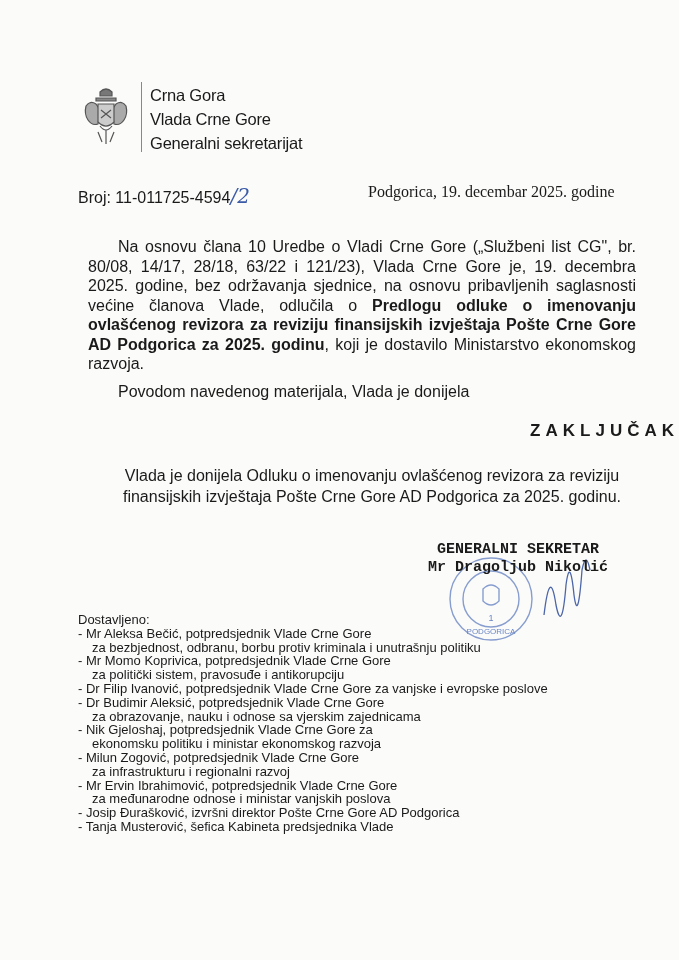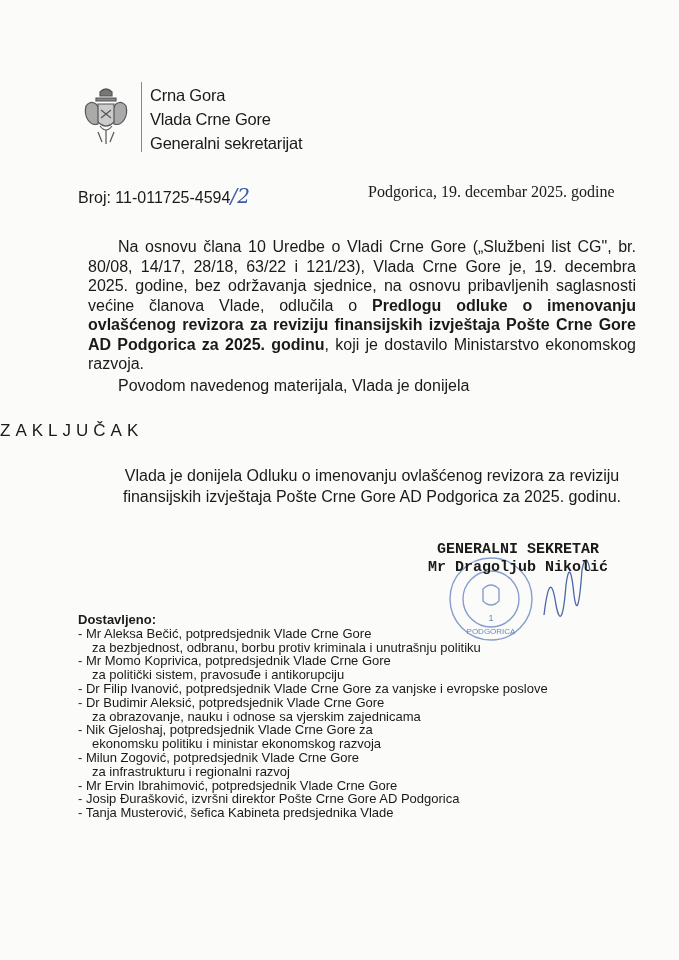--- a/index.html
+++ b/index.html
@@ -8,27 +8,27 @@
   .abs { position:absolute; }
   .crest { left:82px; top:86px; width:48px; height:62px; }
   .vline { left:141px; top:82px; width:1px; height:70px; background:#888; }
   .hdr { left:150px; font-size:16.5px; font-weight:normal; letter-spacing:-0.2px; }
   .broj { left:78px; top:184px; font-size:16px; }
   .broj .hand { font-family:"DejaVu Serif", serif; color:#3a5aa8; font-size:20px; font-style:italic; }
   .date { left:368px; top:183px; font-size:16px;font-family:Liberation Serif, serif; }
   .body { left:88px; width:548px; font-size:16px; line-height:19.5px; text-align:justify; }
   .body p { margin:0; }
   .indent { text-indent:30px; }
-  .title { left:0; width:679px; text-align:left; top:421px; font-size:17px; font-weight:normal; letter-spacing:5px; }
+  .title { left:0; width:679px; text-align:right; top:421px; font-size:17px; font-weight:bold; letter-spacing:5px; }
   .concl { left:98px; width:548px; top:456px; font-size:16px; line-height:21px; text-align:center;margin-top:9px; }
   .sign { left:428px; top:541px; font-size:15px; font-weight:bold; text-align:center; line-height:18px;font-family:Liberation Mono, monospace; }
   .stamp { left:447px; top:555px; width:88px; height:88px; }
   .sigline { left:540px; top:555px; width:60px; height:70px; }
   .dost { left:78px; top:613px; font-size:13px; line-height:13.8px; }
-  .dost .h { font-weight:bold; }
+  .dost .h { font-weight:normal; }
   .dost .sub { padding-left:14px; }
 </style>
 </head>
 <body>
 
 <svg class="abs crest" viewBox="0 0 48 62">
   <g fill="none" stroke="#555" stroke-width="1.2">
     <path d="M18 6 q6 -6 12 0 v4 h-12 z" fill="#777"></path>
     <path d="M14 12 h20 v3 h-20 z" fill="#888"></path>
     <path d="M4 20 q4 -6 10 -2 l4 6 l-2 14 q-6 2 -10 -4 q-4 -6 -2 -14z" fill="#aaa"></path>
@@ -44,21 +44,21 @@
 <div class="abs hdr" style="top:134px">Generalni sekretarijat</div>
 
 <div class="abs broj">
   <span>Broj: 11-011725-4594</span><span class="hand">/2</span>
 </div>
 
 <div class="abs date">Podgorica, 19. decembar 2025. godine</div>
 
 <div class="abs body" style="top:237px">
   <p class="indent"><span>Na osnovu člana 10 Uredbe o Vladi Crne Gore („Službeni list CG", br. 80/08, 14/17, 28/18, 63/22 i 121/23), Vlada Crne Gore je, 19. decembra 2025. godine, bez održavanja sjednice, na osnovu pribavljenih saglasnosti većine članova Vlade, odlučila o </span><b>Predlogu odluke o imenovanju ovlašćenog revizora za reviziju finansijskih izvještaja Pošte Crne Gore AD Podgorica za 2025. godinu</b><span>, koji je dostavilo Ministarstvo ekonomskog razvoja.</span></p>
-  <p class="indent" style="margin-top:2px">Povodom navedenog materijala, Vlada je donijela</p>
+  <p class="indent" style="margin-top:8px">Povodom navedenog materijala, Vlada je donijela</p>
 </div>
 
 <div class="abs title">ZAKLJUČAK</div>
 
 <div class="abs concl">Vlada je donijela Odluku o imenovanju ovlašćenog revizora za reviziju finansijskih izvještaja Pošte Crne Gore AD Podgorica za 2025. godinu.</div>
 
 <svg class="abs stamp" viewBox="0 0 88 88">
   <g fill="none" stroke="#6b86c4" stroke-width="1.4" opacity="0.8">
     <circle cx="44" cy="44" r="41"></circle>
     <circle cx="44" cy="44" r="28"></circle>
@@ -96,20 +96,21 @@
   <div>
       <div>- Nik Gjeloshaj, potpredsjednik Vlade Crne Gore za</div>
       <div class="sub">ekonomsku politiku i ministar ekonomskog razvoja</div>
     </div>
   <div>
       <div>- Milun Zogović, potpredsjednik Vlade Crne Gore</div>
       <div class="sub">za infrastrukturu i regionalni razvoj</div>
     </div>
   <div>
       <div>- Mr Ervin Ibrahimović, potpredsjednik Vlade Crne Gore</div>
+      <div class="sub">za međunarodne odnose i ministar vanjskih poslova</div>
     </div>
   <div>
       <div>- Josip Đurašković, izvršni direktor Pošte Crne Gore AD Podgorica</div>
     </div>
   <div>
       <div>- Tanja Musterović, šefica Kabineta predsjednika Vlade</div>
     </div>
 </div>
 
 </body></html>

